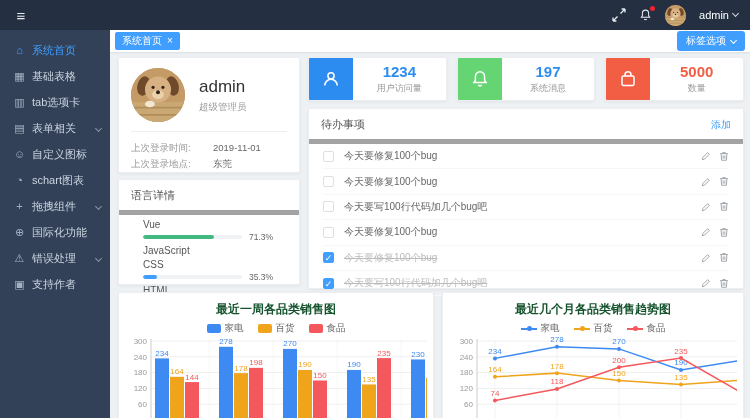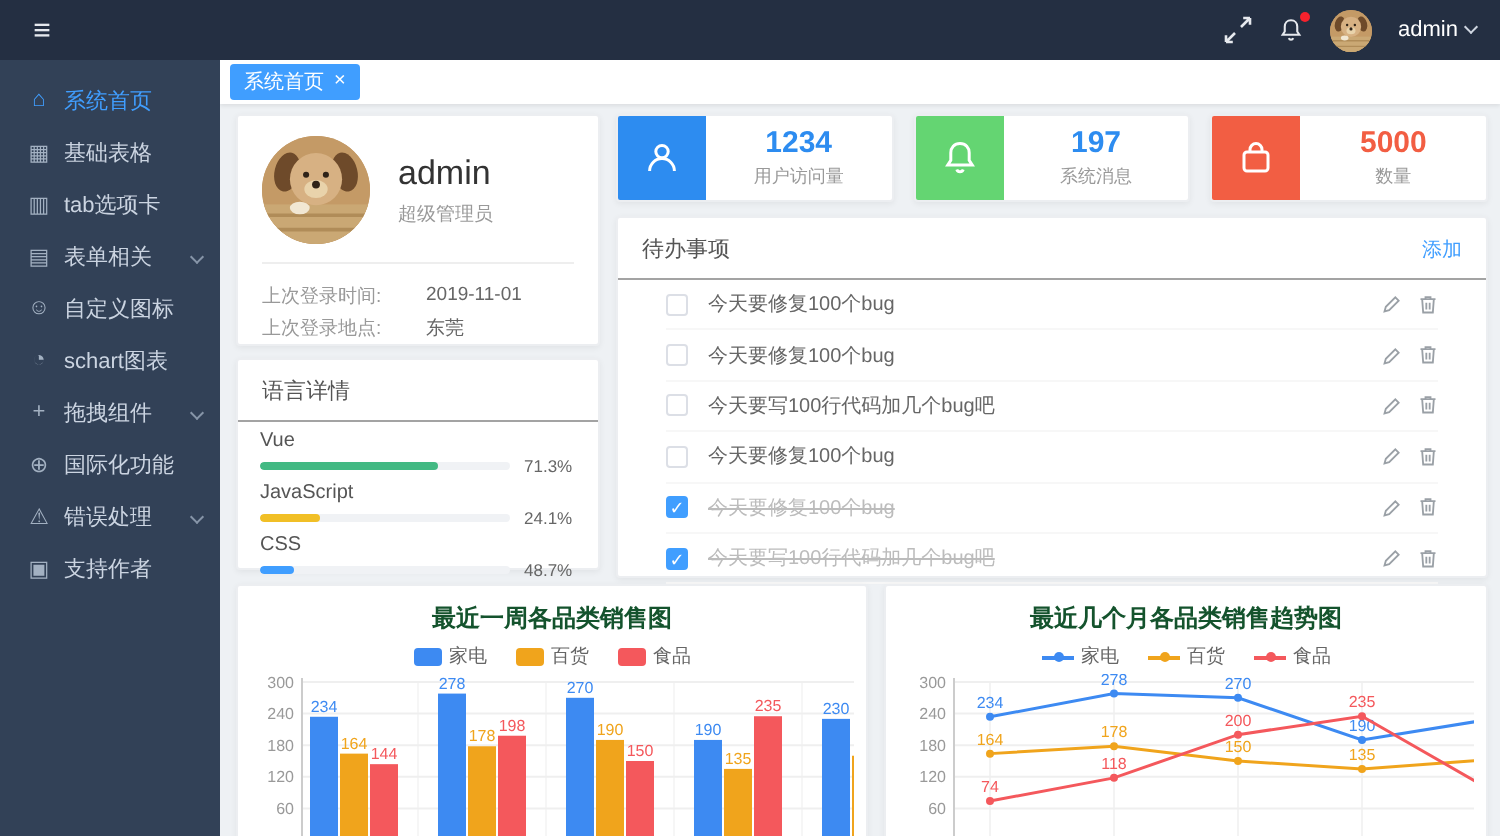--- a/index.html
+++ b/index.html
@@ -46,41 +46,41 @@
   .profile-name { font-size:17px; color:#333; }
   .profile-role { font-size:9.5px; color:#999; margin-top:4px; }
   .profile-divider { border-top:1px solid #eee; margin:0 12px; }
   .profile-rows { padding:7px 12px; }
   .profile-row { display:flex; margin:3px 0; font-size:9.5px; }
   .pr-label { width:72px; color:#999; }
   .pr-value { color:#666; margin-left:10px; }
 
   
   .lang-card { left:8px; top:127px; width:182px; height:106px; }
-  .card-header { display:flex; align-items:center; font-size:11px; color:#555; padding:8px 12px 7px; border-bottom:1px solid #a3a3a3; }
-  .lang-rows { padding:4px 11px 0; }
+  .card-header { display:flex; align-items:center; font-size:11px; color:#555; padding:8px 12px 7px; border-bottom:5px solid #a3a3a3; }
+  .lang-rows { padding:4px 24px 0; }
   .lang-row { margin-bottom:3px; }
   .lang-name { font-size:10px; color:#555; margin-bottom:2px; }
   .lang-bar-line { display:flex; align-items:center; gap:7px; }
   .lang-track { flex:1; height:4px; background:#f0f2f5; border-radius:2px; overflow:hidden; }
   .lang-fill { height:100%; border-radius:2px; }
   .lang-pct { font-size:8.5px; color:#666; width:26px; flex:none; }
 
   
   .stats-row { position:absolute; left:198px; top:5px; right:6px; height:44px; display:flex; gap:10px; }
   .stat-card { flex:1; background:#fff; border-radius:2px; box-shadow:0 1px 3px rgba(0,0,0,.06); border:1px solid #eceef1; display:flex; overflow:hidden; }
   .stat-icon { width:44px; height:42px; display:flex; align-items:center; justify-content:center; flex:none; }
   .stat-right { flex:1; display:flex; flex-direction:column; align-items:center; justify-content:center; }
   .stat-value { font-size:15px; font-weight:bold; }
   .stat-label { font-size:9px; color:#999; margin-top:2px;font-family:Liberation Mono, monospace; }
 
   
   .todo-card { left:198px; top:56px; right:6px; height:181px; }
   .todo-add { margin-left:auto; color:#409eff; font-size:10px; cursor:pointer; }
-  .todo-rows { padding:0 24px; }
+  .todo-rows { padding:0 14px; }
   .todo-row { display:flex; align-items:center; height:25.4px; border-bottom:1px solid #f7f7f7; }
   .todo-check { width:11px; height:11px; border:1px solid #dcdfe6; border-radius:2px; background:#fff; flex:none; cursor:pointer; font-size:9px; line-height:10px; text-align:center; color:#fff; }
   .todo-check.checked { background:#409eff; border-color:#409eff; }
   .todo-text { font-size:10px; color:#666; margin-left:10px; flex:1; white-space:nowrap; overflow:hidden; }
   .todo-row.done .todo-text { color:#bcbcbc; text-decoration:line-through; }
   .todo-actions { display:flex; gap:8px; align-items:center; color:#9aa0a6; }
   .todo-actions svg { display:block; cursor:pointer; }
 
   
   .bar-card { left:8px; top:240px; width:316px; height:178px; overflow:hidden; }
@@ -176,20 +176,24 @@
     <div class="side-item">
       <span class="s-icon">▣</span>
       <span>支持作者</span>
     </div>
   </div>
 
 <div class="tabbar">
   <div class="tab-tag">
     <span>系统首页</span>
     <span class="tab-close">×</span>
+  </div>
+  <div class="tag-options">
+    <span>标签选项</span>
+    <span class="caret-down-sm"></span>
   </div>
 </div>
 
 <div class="content">
 
   <div class="card profile-card">
     <div class="profile-top">
       <div class="avatar-lg">
           <svg viewBox="0 0 60 60">
             <rect width="60" height="60" fill="#c49a66"></rect>
@@ -232,34 +236,28 @@
           <div class="lang-name">Vue</div>
           <div class="lang-bar-line">
             <div class="lang-track">
               <div class="lang-fill" style="width: 71.3%; background: rgb(66, 185, 131);"></div>
             </div>
             <span class="lang-pct">71.3%</span>
           </div>
         </div>
         <div class="lang-row">
           <div class="lang-name">JavaScript</div>
-          <div class="lang-bar-line">
-            <div class="lang-track">
-              <div class="lang-fill" style="width: 24.1%; background: rgb(241, 191, 38);"></div>
-            </div>
-            <span class="lang-pct">24.1%</span>
-          </div>
         </div>
         <div class="lang-row">
           <div class="lang-name">CSS</div>
           <div class="lang-bar-line">
             <div class="lang-track">
               <div class="lang-fill" style="width: 13.7%; background: rgb(64, 158, 255);"></div>
             </div>
-            <span class="lang-pct">48.7%</span>
+            <span class="lang-pct">35.3%</span>
           </div>
         </div>
         <div class="lang-row">
           <div class="lang-name">HTML</div>
           <div class="lang-bar-line">
             <div class="lang-track">
               <div class="lang-fill" style="width: 5.9%; background: rgb(245, 108, 108);"></div>
             </div>
             <span class="lang-pct">5.9%</span>
           </div>

